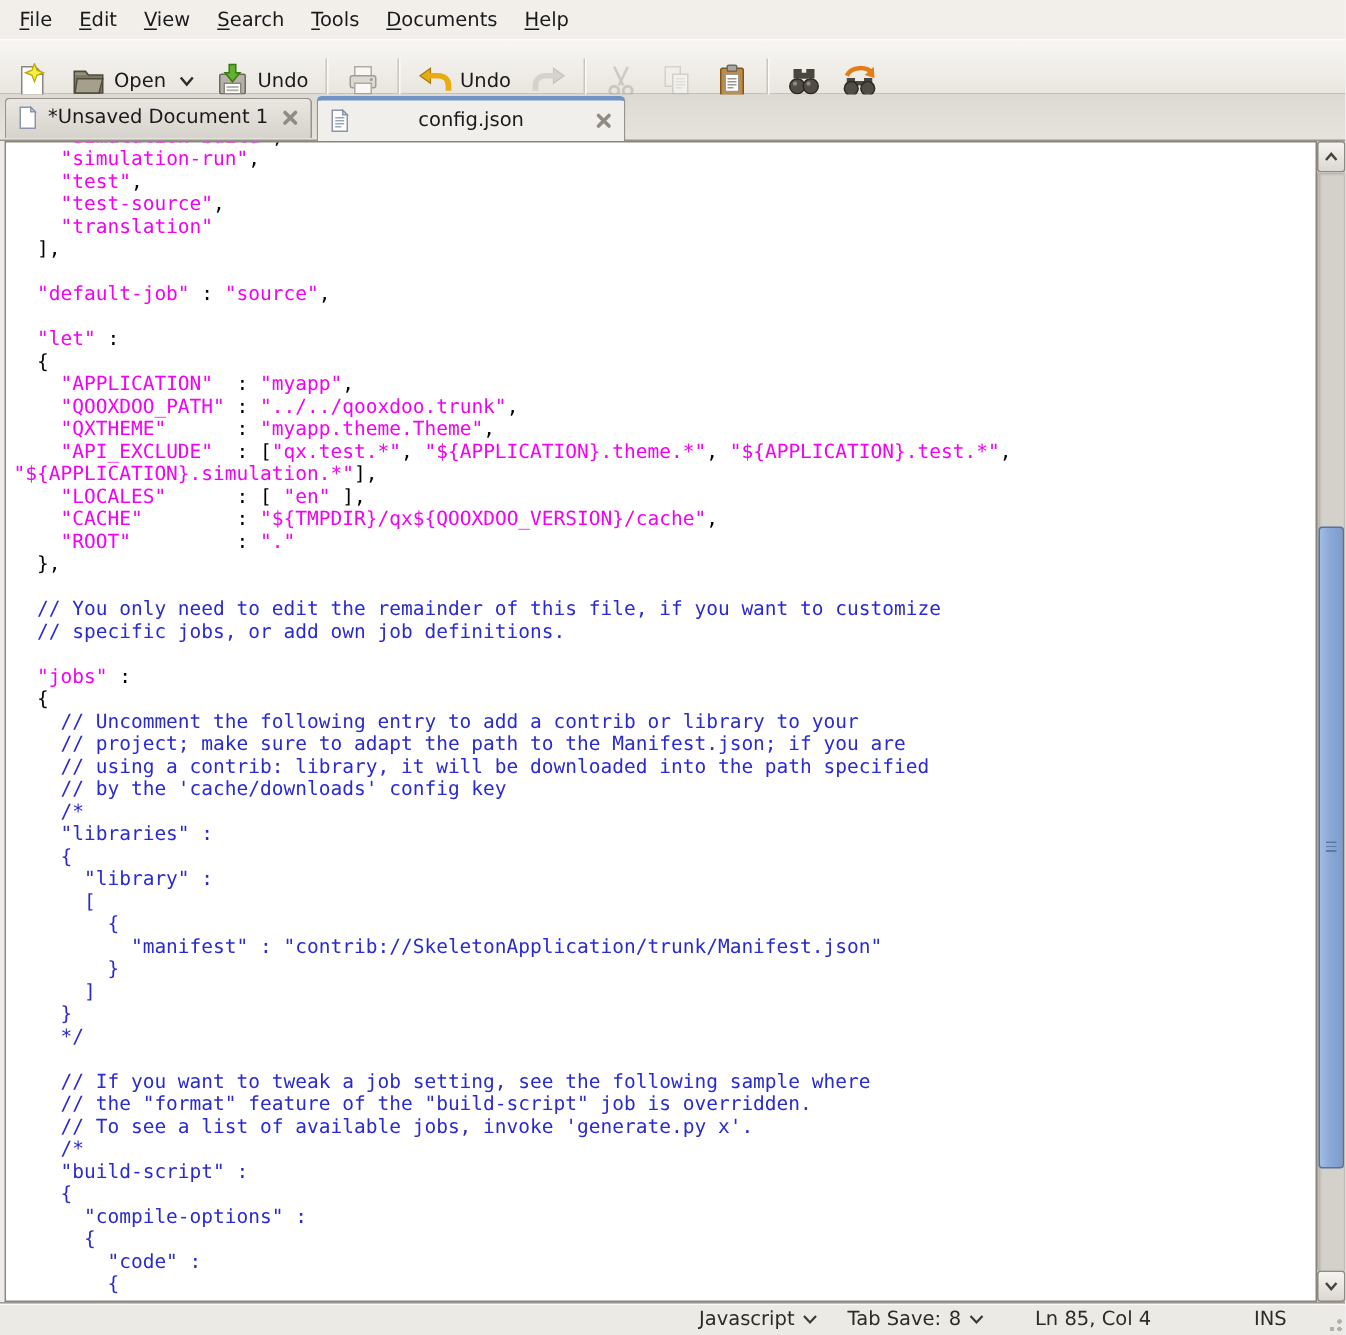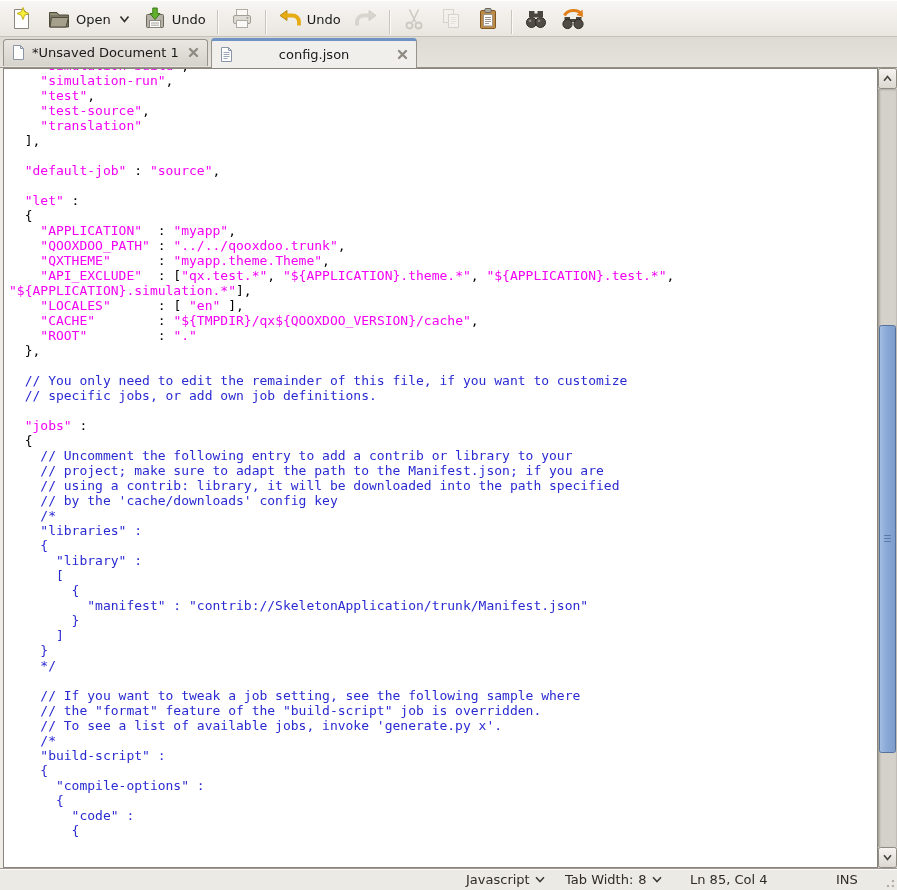--- a/index.html
+++ b/index.html
@@ -17,23 +17,23 @@
   }
   .window{width:897px;height:890px;display:flex;flex-direction:column;}
 
   
   .menubar{height:26px;flex:0 0 26px;display:flex;align-items:center;
     background:#f2efeb;padding-left:4px;}
   .menu-item{padding:4px 9px;cursor:default;white-space:nowrap;}
   .mn{text-decoration:underline;text-underline-offset:2px;}
 
   
-  .toolbar{height:37px;flex:0 0 37px;display:flex;align-items:flex-end;gap:1px;
+  .toolbar{height:37px;flex:0 0 37px;display:flex;align-items:flex-start;gap:1px;
     background:linear-gradient(#f8f6f3,#e9e6e0);
-    border-top:1px solid #ffffff;border-bottom:1px solid #c6c2bb;padding:2px 4px;}
+    border-top:1px solid #ffffff;border-bottom:1px solid #c6c2bb;padding:12px 4px;}
   .tb-btn{display:flex;align-items:center;gap:5px;padding:3px 6px;border-radius:3px;}
   .tb-btn.disabled{opacity:.45;}
   .tb-label{font-size:13px;}
   .tb-sep{width:0;height:24px;border-left:1px solid #c9c5be;border-right:1px solid #fbfaf7;margin:0 4px;}
   .tb-chev{margin-left:3px;display:inline-flex;}
 
   
   .tabbar{height:31px;flex:0 0 31px;background:linear-gradient(#ddd9d3,#e6e2dc);
     display:flex;align-items:center;padding-left:3px;position:relative;
     border-bottom:1px solid #97928a;}
@@ -74,20 +74,29 @@
       radial-gradient(circle at 11px 11px,#b3afa8 1.4px,transparent 1.6px),
       radial-gradient(circle at 11px 6px,#b3afa8 1.4px,transparent 1.6px),
       radial-gradient(circle at 6px 11px,#b3afa8 1.4px,transparent 1.6px);}
   svg{display:block;}
 </style>
 </head>
 <body>
 
 <div class="window">
 
+  <div class="menubar" id="menubar">
+      <div class="menu-item"><span class="mn">F</span>ile</div>
+      <div class="menu-item"><span class="mn">E</span>dit</div>
+      <div class="menu-item"><span class="mn">V</span>iew</div>
+      <div class="menu-item"><span class="mn">S</span>earch</div>
+      <div class="menu-item"><span class="mn">T</span>ools</div>
+      <div class="menu-item"><span class="mn">D</span>ocuments</div>
+      <div class="menu-item"><span class="mn">H</span>elp</div>
+    </div>
 
   <div class="toolbar" id="toolbar">
       <div class="tb-btn">
         <span>
           <svg width="24" height="24" viewBox="0 0 24 24">
             <path d="M4.5 2.5h9l5 5v14h-14z" fill="#fff" stroke="#8a867e"></path>
             <path d="M13.5 2.5v5h5z" fill="#e6e3de" stroke="#8a867e"></path>
             <polygon points="13,0.5 14.7,4.8 19,6.5 14.7,8.2 13,12.5 11.3,8.2 7,6.5 11.3,4.8" fill="#f7ef3e" stroke="#bda90e" stroke-width="0.9"></polygon>
           </svg>
         </span>
@@ -275,21 +284,21 @@
   <div class="statusbar">
     <div class="sb-item" style="left:466px">
       <span>Javascript</span>
       <span>
         <svg width="10" height="7" viewBox="0 0 10 7">
             <path d="M1 1.3 L5 5.6 L9 1.3" fill="none" stroke="#3c3a36" stroke-width="1.5"></path>
           </svg>
       </span>
     </div>
     <div class="sb-item" style="left:565px">
-      <span>Tab Width:</span>
+      <span>Tab Save:</span>
       <span>8</span>
       <span>
         <svg width="10" height="7" viewBox="0 0 10 7">
             <path d="M1 1.3 L5 5.6 L9 1.3" fill="none" stroke="#3c3a36" stroke-width="1.5"></path>
           </svg>
       </span>
     </div>
     <div class="sb-item" style="left:690px">Ln 85, Col 4</div>
     <div class="sb-item" style="left:836px">INS</div>
     <div class="grip"></div>

